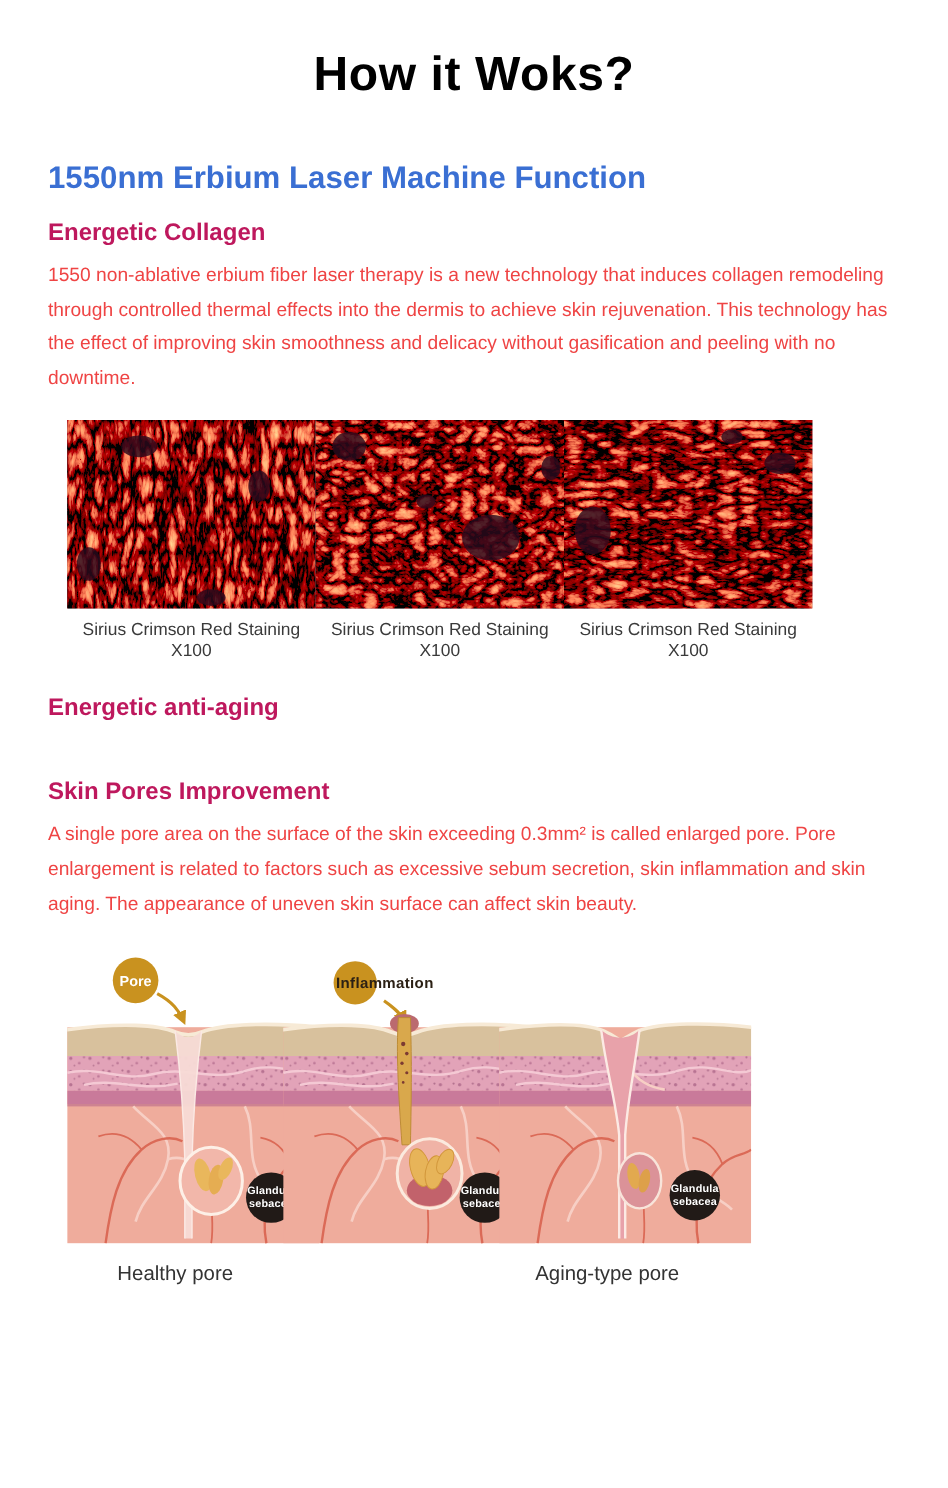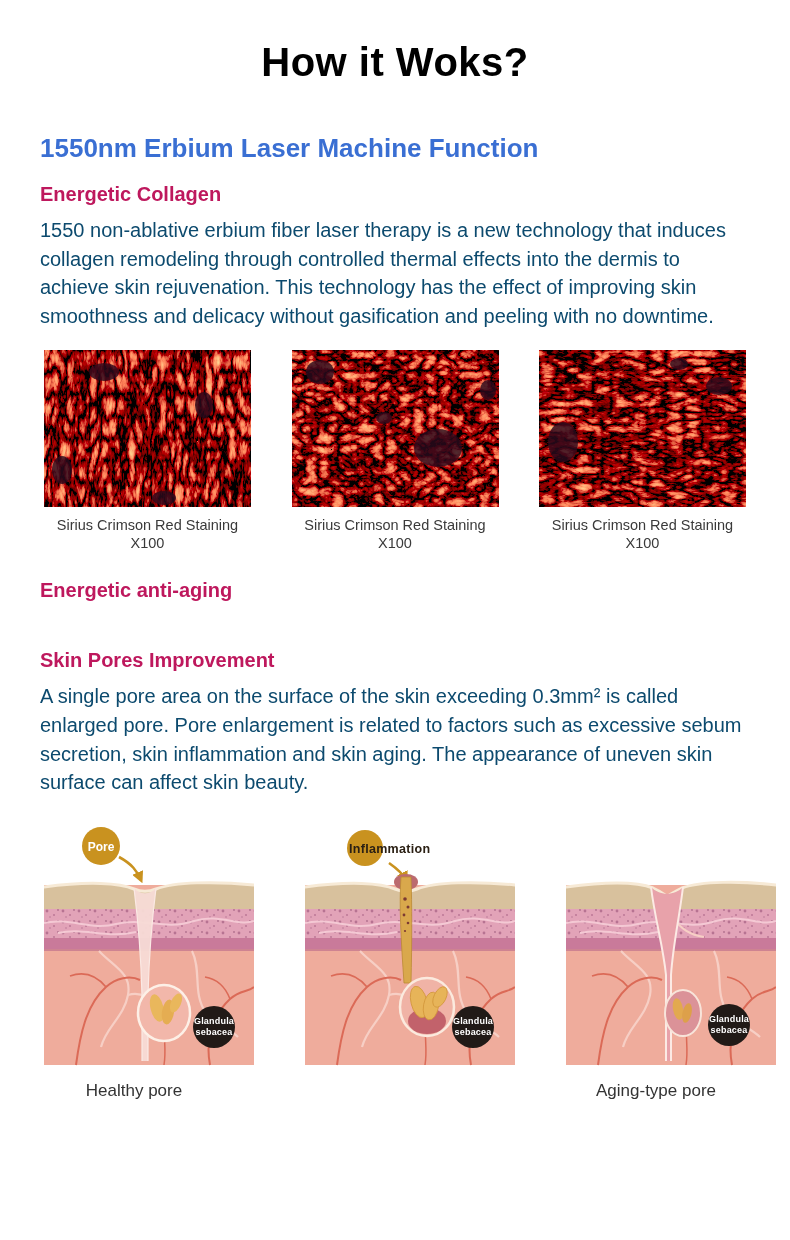--- a/index.html
+++ b/index.html
@@ -7,23 +7,23 @@
   body { font-family: "Liberation Sans", sans-serif; color: #222; }
   .page { width: 790px; min-height: 1240px; margin: 0 auto; padding: 38px 40px 26px; background: #fff; }
 
   .main-title { font-size: 40px; line-height: 48px; font-weight: 700; color: #000;
                 text-align: center; margin: 0 0 46px; letter-spacing: 0.5px; }
   .section-title { font-size: 26px; line-height: 32px; font-weight: 700;
                    color: var(--accent, #3a6fd3); margin: 0 0 18px; }
   .sub-title { font-size: 20px; line-height: 24px; font-weight: 700; color: #be185d; margin: 0 0 10px; }
   .mt-md { margin-top: 26px; }
   .mt-lg { margin-top: 24px; }
-  .body-text { font-size: 20px; line-height: 28.6px; color: #0c4a6e; margin: 0 0 20px; max-width: 712px; }
-
-  .fig-row { display: flex; justify-content: space-between; margin: 4px; }
+  .body-text { font-size: 16px; line-height: 28.6px; color: #ef4444; margin: 0 0 20px; max-width: 712px; }
+
+  .fig-row { display: flex; margin: 16px; }
   figure { margin: 0; }
 
   .stain-fig { width: 207px; }
   .stain { width: 207px; height: 157px; display: block; }
   .stain-caption { font-size: 14.5px; color: #3a3a3a; text-align: center; margin-top: 9px; line-height: 18px; }
 
   .diagram-row { margin-top: 2px; }
   .diagram-fig { width: 180px; }
   .diagram-svg { width: 210px; height: 250px; display: block; }
   .diagram-caption { font-size: 17px; color: #333; text-align: center; margin-top: 13px; line-height: 21px; }

